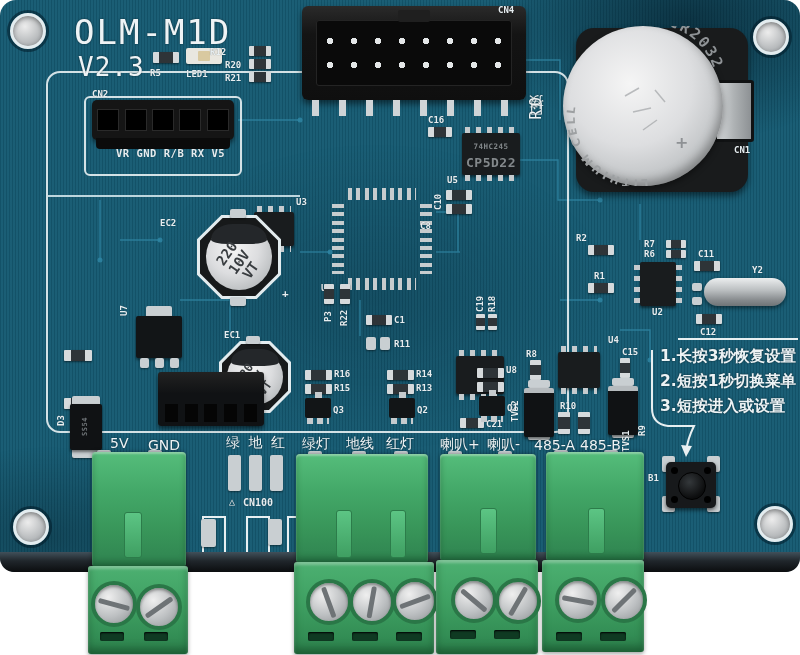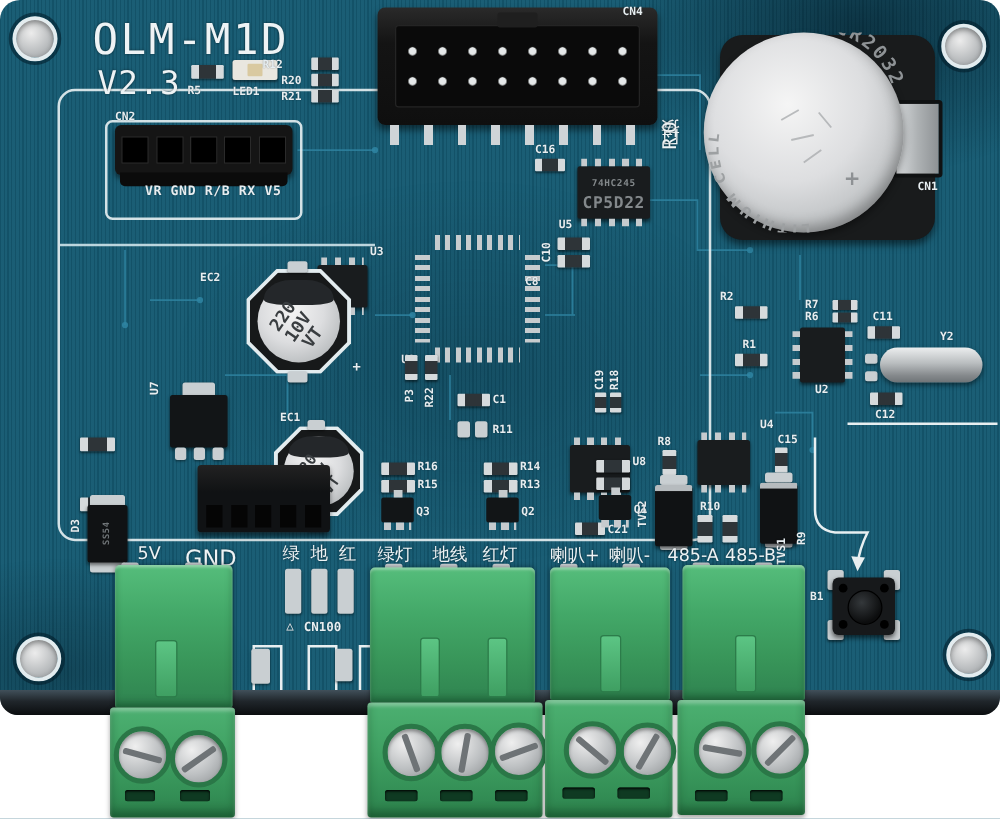--- a/index.html
+++ b/index.html
@@ -316,23 +316,28 @@
   <div class="lbl" style="left:394px;top:316px">C1</div>
   <div class="res resv" style="left:324px;top:284px;width:10px;height:20px"></div>
   <div class="res resv" style="left:340px;top:284px;width:10px;height:20px"></div>
   <div class="lbl vlbl" style="left:324px;top:306px;height:16px">P3</div>
   <div class="lbl vlbl" style="left:340px;top:306px;height:20px">R22</div>
   <div class="res resv" style="left:476px;top:314px;width:9px;height:16px"></div>
   <div class="res resv" style="left:488px;top:314px;width:9px;height:16px"></div>
   <div class="lbl vlbl" style="left:476px;top:292px;height:20px">C19</div>
   <div class="lbl vlbl" style="left:488px;top:292px;height:20px">R18</div>
 
+  <div class="a ins" style="left:660px;top:344px">
+    <div>1.长按3秒恢复设置</div>
+    <div>2.短按1秒切换菜单</div>
+    <div>3.短按进入或设置</div>
+  </div>
 
   <div class="a cjk" style="left:110px;top:435px;font-size:14px">5V</div>
-  <div class="a cjk" style="left:148px;top:437px;font-size:18px">GND</div>
+  <div class="a cjk" style="left:148px;top:437px;font-size:14px">GND</div>
   <div class="a cjk" style="left:226px;top:434px;font-size:14px;letter-spacing:2px">绿 地 红</div>
   <div class="pad" style="left:228px;top:455px;width:13px;height:36px"></div>
   <div class="pad" style="left:249px;top:455px;width:13px;height:36px"></div>
   <div class="pad" style="left:270px;top:455px;width:13px;height:36px"></div>
   <div class="lbl" style="left:229px;top:497px;font-size:10px">△</div>
   <div class="lbl" style="left:243px;top:498px;font-size:10px">CN100</div>
   <div class="pad" style="left:201px;top:519px;width:15px;height:28px"></div>
   <div class="pad" style="left:268px;top:519px;width:14px;height:26px"></div>
   <div class="a cjk" style="left:302px;top:435px;font-size:14px">绿灯</div>
   <div class="a cjk" style="left:346px;top:435px;font-size:14px">地线</div>

